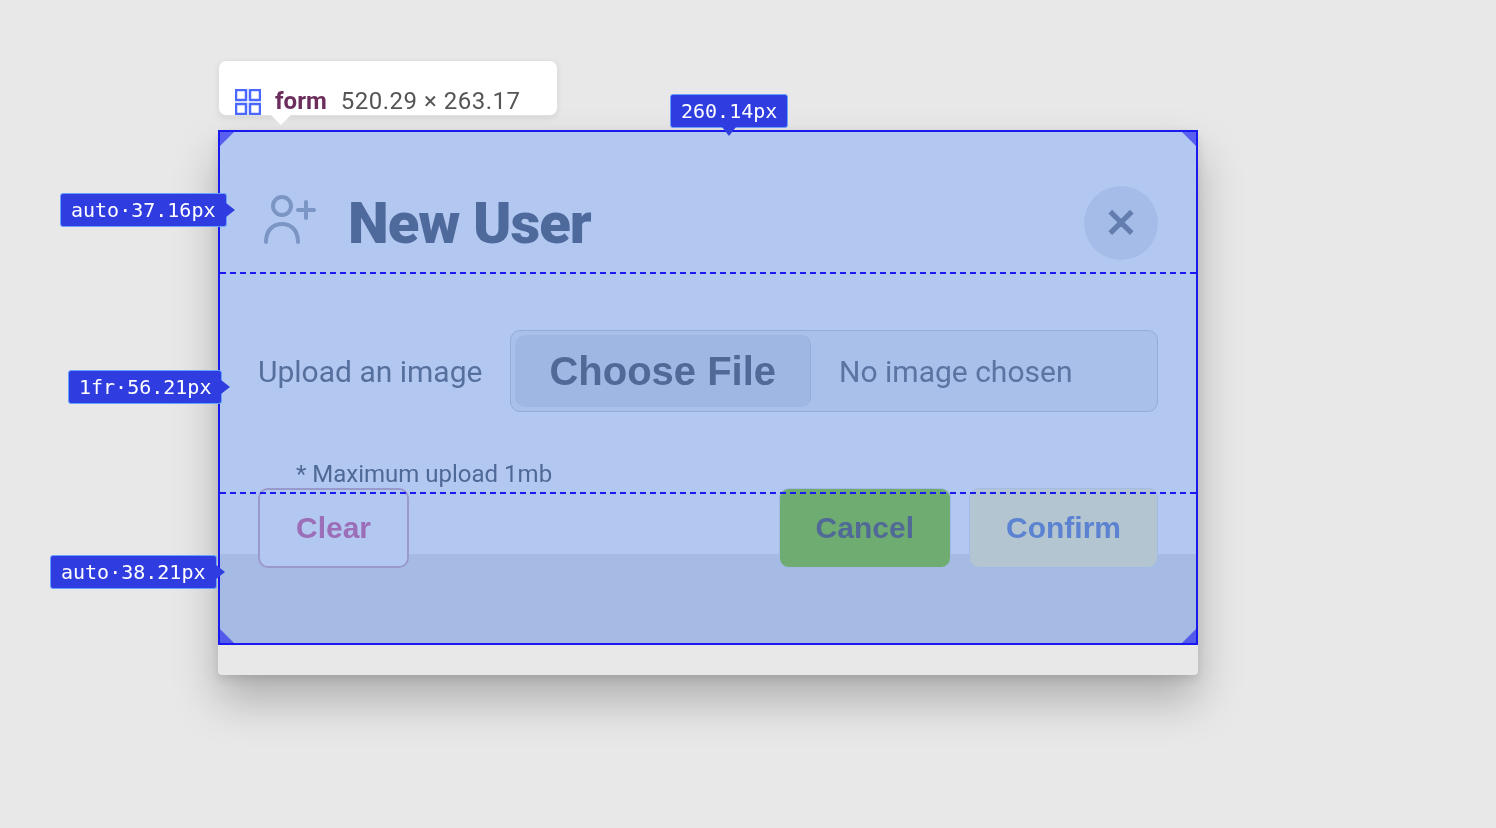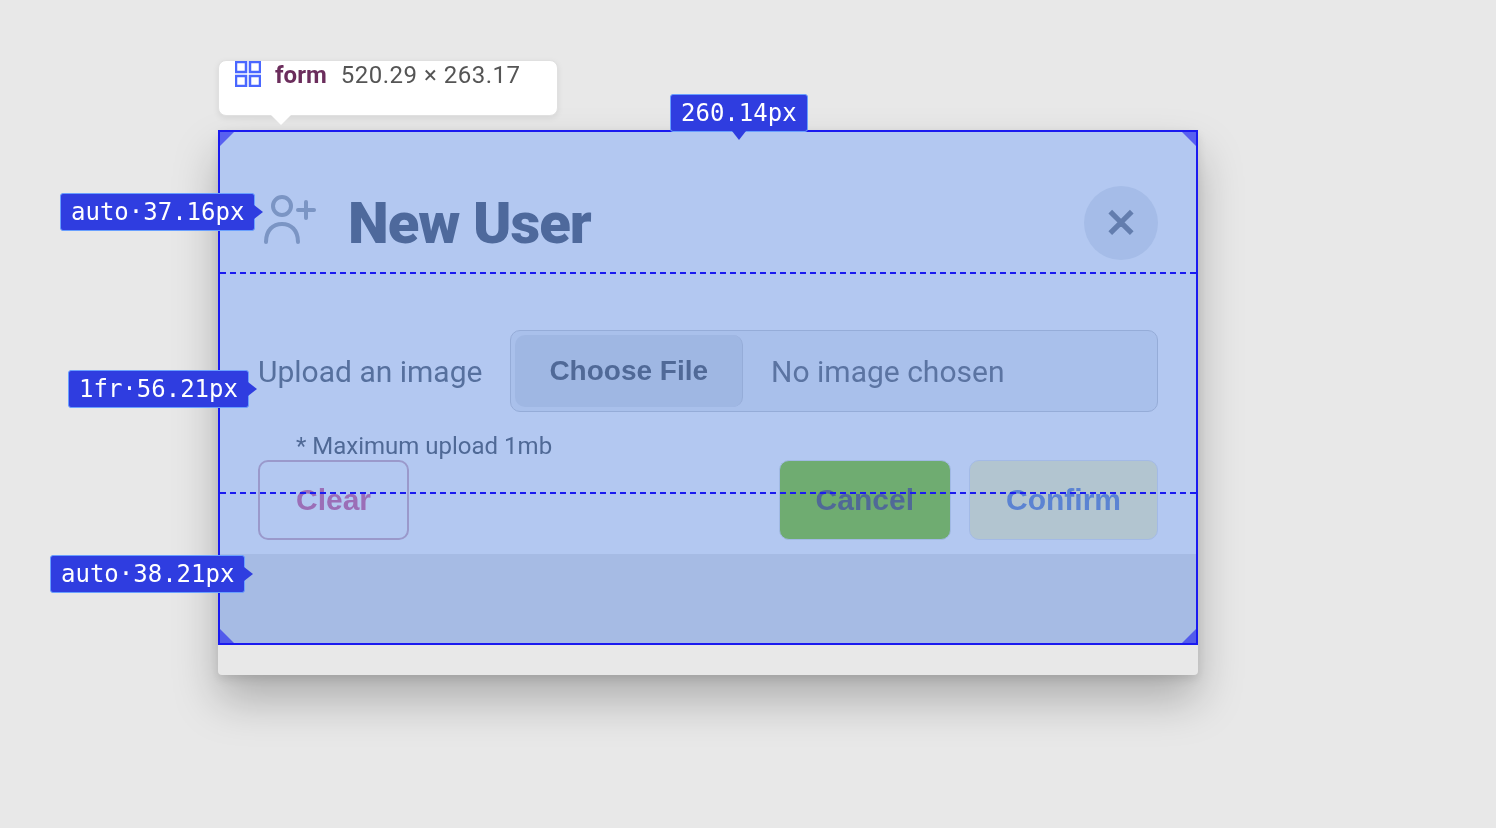--- a/index.html
+++ b/index.html
@@ -15,21 +15,21 @@
     .tooltip {
       position: absolute;
       left: 218px;
       top: 60px;
       width: 340px;
       height: 56px;
       background: #fff;
       border: 1px solid #e0e0e0;
       border-radius: 8px;
       display: flex;
-      align-items: flex-start;
+      align-items: flex-end;
       padding: 0 16px;
       gap: 14px;
       font-size: 24px;
       box-shadow: 0 2px 6px rgba(0,0,0,0.08);
       z-index: 20;
     }
     .tooltip::after {
       content: "";
       position: absolute;
       left: 52px;
@@ -91,21 +91,21 @@
     .ext-marker.tr { border-top: 14px solid rgba(26,26,240,0.6); border-left: 14px solid transparent; }
     .ext-marker.bl { border-bottom: 14px solid rgba(26,26,240,0.6); border-right: 14px solid transparent; }
     .ext-marker.br { border-bottom: 14px solid rgba(26,26,240,0.6); border-left: 14px solid transparent; }
 
     
     .dim-label {
       position: absolute;
       background: #2f3de0;
       color: #fff;
       font-family: ui-monospace, Menlo, Consolas, monospace;
-      font-size: 24px;
+      font-size: 20px;
       padding: 4px 10px;
       border-radius: 3px;
       z-index: 15;
       white-space: nowrap;
       border: 1px solid #6aa0ff;
     }
     .dim-label.right-arrow::after {
       content: "";
       position: absolute;
       right: -9px;
@@ -152,21 +152,21 @@
       color: #6d7785;
       cursor: pointer;
       font-weight: 700;
     }
 
     
     .body {
       padding-top: 70px;
       display: flex;
       flex-direction: column;
-      gap: 20px;
+      gap: 48px;
     }
     .field-row {
       display: flex;
       align-items: center;
       gap: 28px;
     }
     .field-label { font-size: 30px; color: #575f68; }
     .file-input {
       flex: 1;
       display: flex;
@@ -177,21 +177,21 @@
       background: #edf0f4;
       overflow: hidden;
     }
     .choose-btn {
       background: #dbe0e6;
       border: none;
       border-right: 1px solid #c9ccd1;
       border-radius: 10px;
       margin: 4px;
       padding: 0 34px;
-      font-size: 28px;
+      font-size: 40px;
       font-weight: 700;
       color: #4b535c;
       cursor: pointer;
     }
     .file-status {
       flex: 1;
       display: flex;
       align-items: center;
       padding: 0 24px;
       font-size: 30px;

